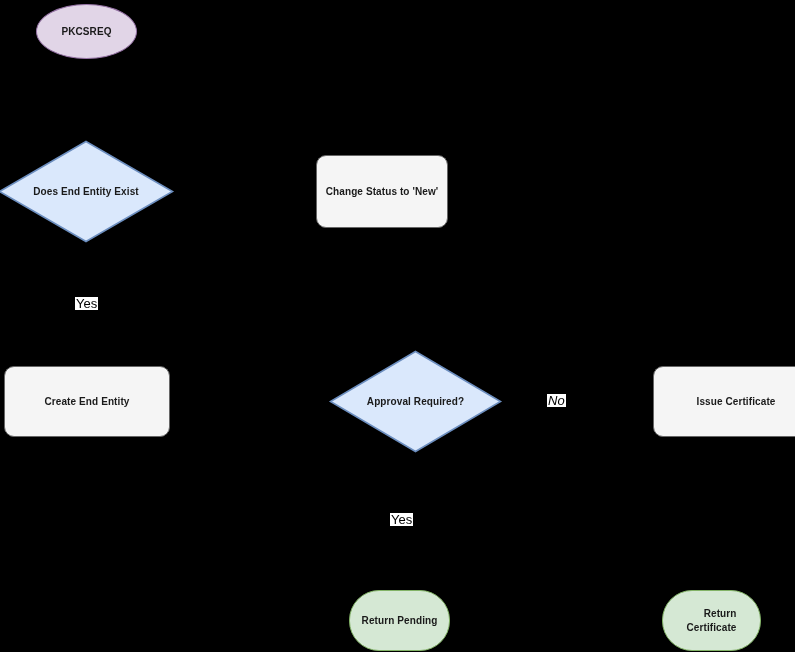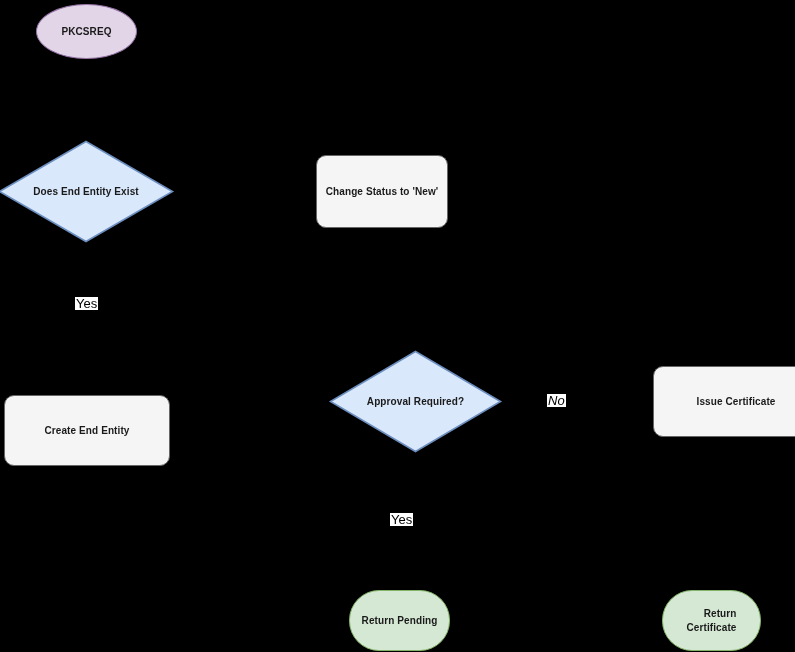--- a/index.html
+++ b/index.html
@@ -95,21 +95,21 @@
     </svg>
     <span class="dlabel">Does End Entity Exist</span>
   </div>
 
   <div class="node process" style="left:316px; top:155px; width:132px; height:73px;">
     <span>Change Status to 'New'</span>
   </div>
 
   <div class="edge-label" style="left:75px; top:297px;">Yes</div>
 
-  <div class="node process" style="left:4px; top:366px; width:166px; height:71px;margin-top:29px;">
+  <div class="node process" style="left:4px; top:366px; width:166px; height:71px;">
     <span>Create End Entity</span>
   </div>
 
   <div class="node decision" style="left:329px; top:350px; width:173px; height:103px;">
     <svg width="173" height="103" viewBox="0 0 173 103">
       <polygon points="86.5,1.5 171.5,51.5 86.5,101.5 1.5,51.5" fill="#dae8fc" stroke="#6c8ebf" stroke-width="1.6" style="filter: drop-shadow(2px 2px 2px rgba(0,0,0,0.45));"></polygon>
     </svg>
     <span class="dlabel">Approval Required?</span>
   </div>
 

